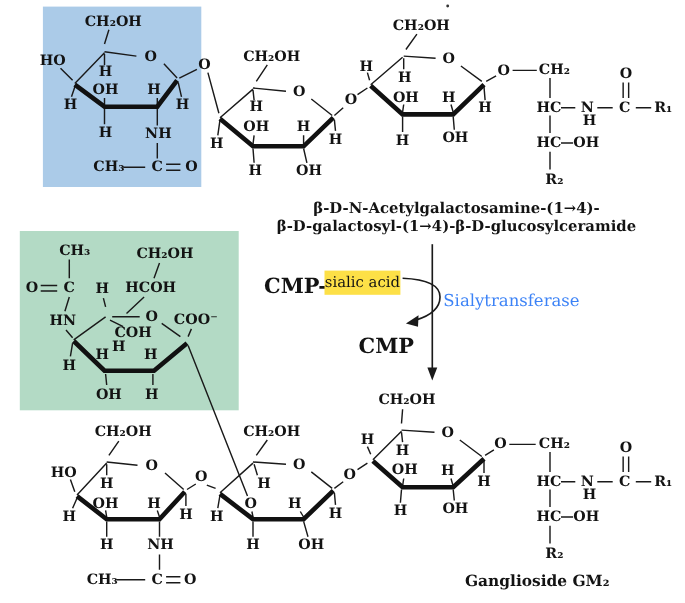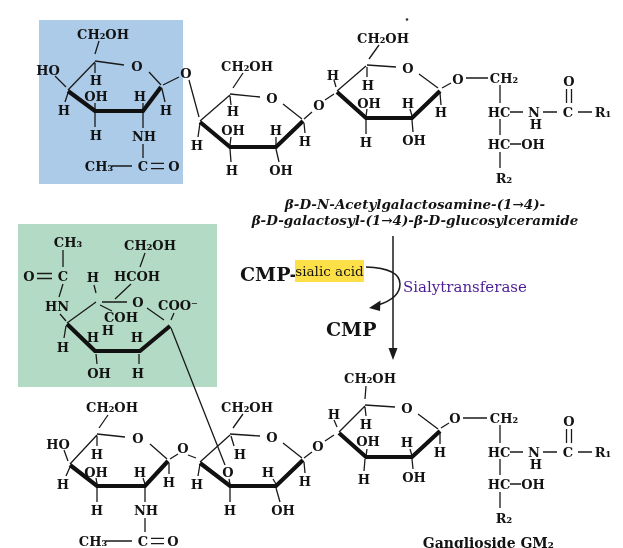--- a/index.html
+++ b/index.html
@@ -1,28 +1,28 @@
 <!DOCTYPE html>
 <html><head>
 <meta charset="utf-8">
 <style>
   html,body{margin:0;padding:0;background:#ffffff;}
   body{width:623px;height:548px;position:relative;overflow:hidden;
        font-family:"DejaVu Serif","Liberation Serif",serif;color:#131313;}
-  .stage{position:absolute;left:0;top:14px;width:623px;height:499px;}
+  .stage{position:absolute;left:0;top:0;width:623px;height:499px;}
   svg{position:absolute;left:0;top:0;}
   .thin path{stroke:#1a1a1a;stroke-width:1.3;fill:none;}
   .bold path{stroke:#111;stroke-width:4.2;fill:none;stroke-linejoin:miter;}
   .arrowline{stroke:#1a1a1a;stroke-width:1.5;fill:none;}
   .ahead{fill:#1a1a1a;}
   #atom-layer text{font-family:"DejaVu Serif","Liberation Serif",serif;
        font-weight:bold;font-size:13px;fill:#131313;
        text-anchor:middle;dominant-baseline:central;}
   .overlay{position:absolute;white-space:nowrap;}
-  .caption{font-weight:bold;font-size:13.5px;line-height:15.5px;text-align:center;font-style:italic;}
+  .caption{font-weight:bold;font-size:13.5px;line-height:15.5px;text-align:center;}
   .b{font-weight:bold;font-size:19px;}
   .hl{display:flex;align-items:center;justify-content:center;font-size:13.5px;font-weight:normal;}
   .enzyme{font-size:15px;}
   .center{text-align:right;}
   .right{text-align:right;}
 </style>
 </head>
 <body>
 
 <div class="stage">
@@ -174,18 +174,18 @@
   </svg>
 
   <div class="overlay caption" style="left:215px;top:183px;width:400px;">
     <div>β-D-N-Acetylgalactosamine-(1→4)-</div>
     <div>β-D-galactosyl-(1→4)-β-D-glucosylceramide</div>
   </div>
 
   <div class="overlay b right" style="left:240px;top:249px;width:55px;">CMP-</div>
   <div class="overlay hl" style="left: 295px; top: 246px; width: 69px; height: 22px; background: #fde047;">sialic acid</div>
 
-  <div class="overlay enzyme" style="left: 403px; top: 264px; color: #4c1d95;">Sialytransferase</div>
+  <div class="overlay enzyme" style="left: 403px; top: 264px; color: #3b82f6;">Sialytransferase</div>
 
   <div class="overlay b center" style="left:326px;top:304px;width:40px;">CMP</div>
 
   <div class="overlay b center" style="left:354px;top:521px;width:200px;font-size:14px;">Ganglioside GM₂</div>
 </div>
 
 </body></html>

